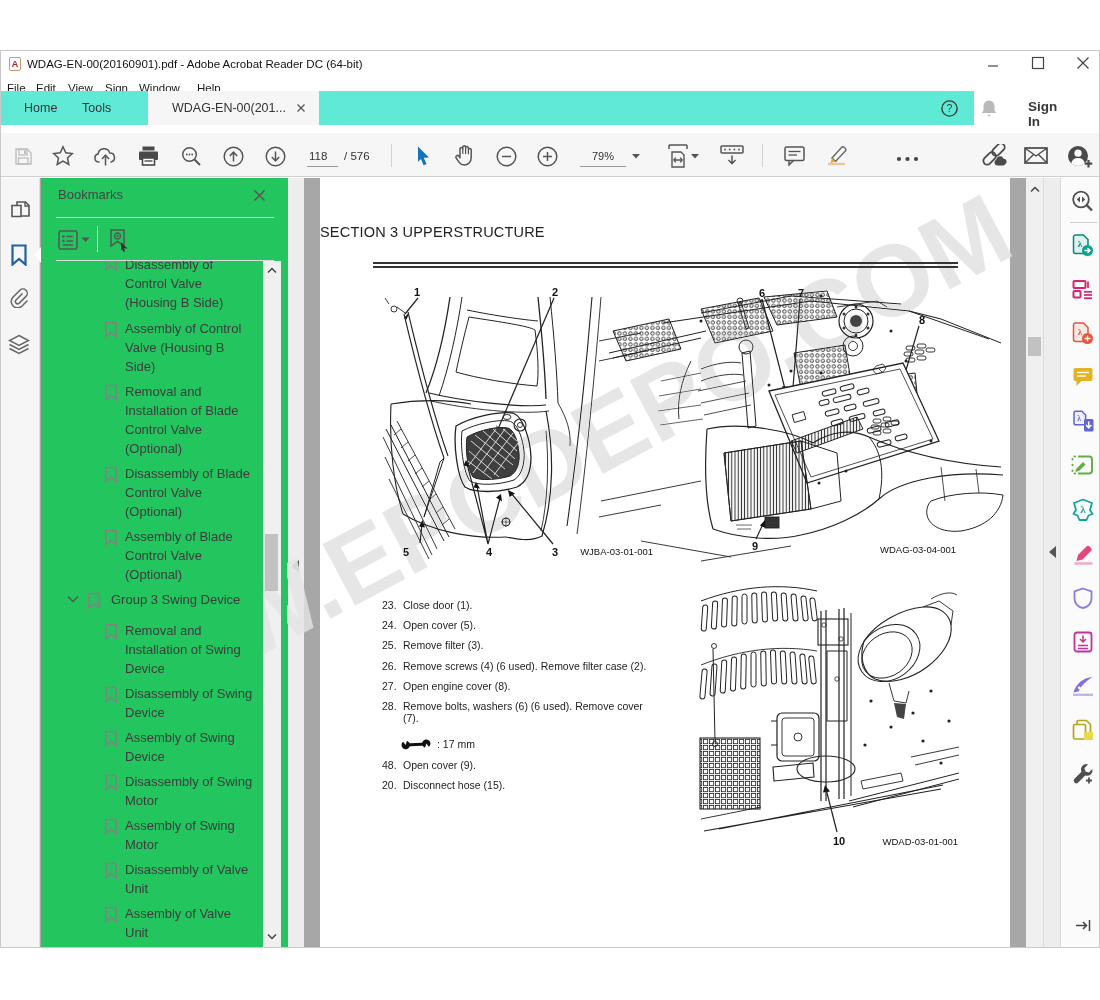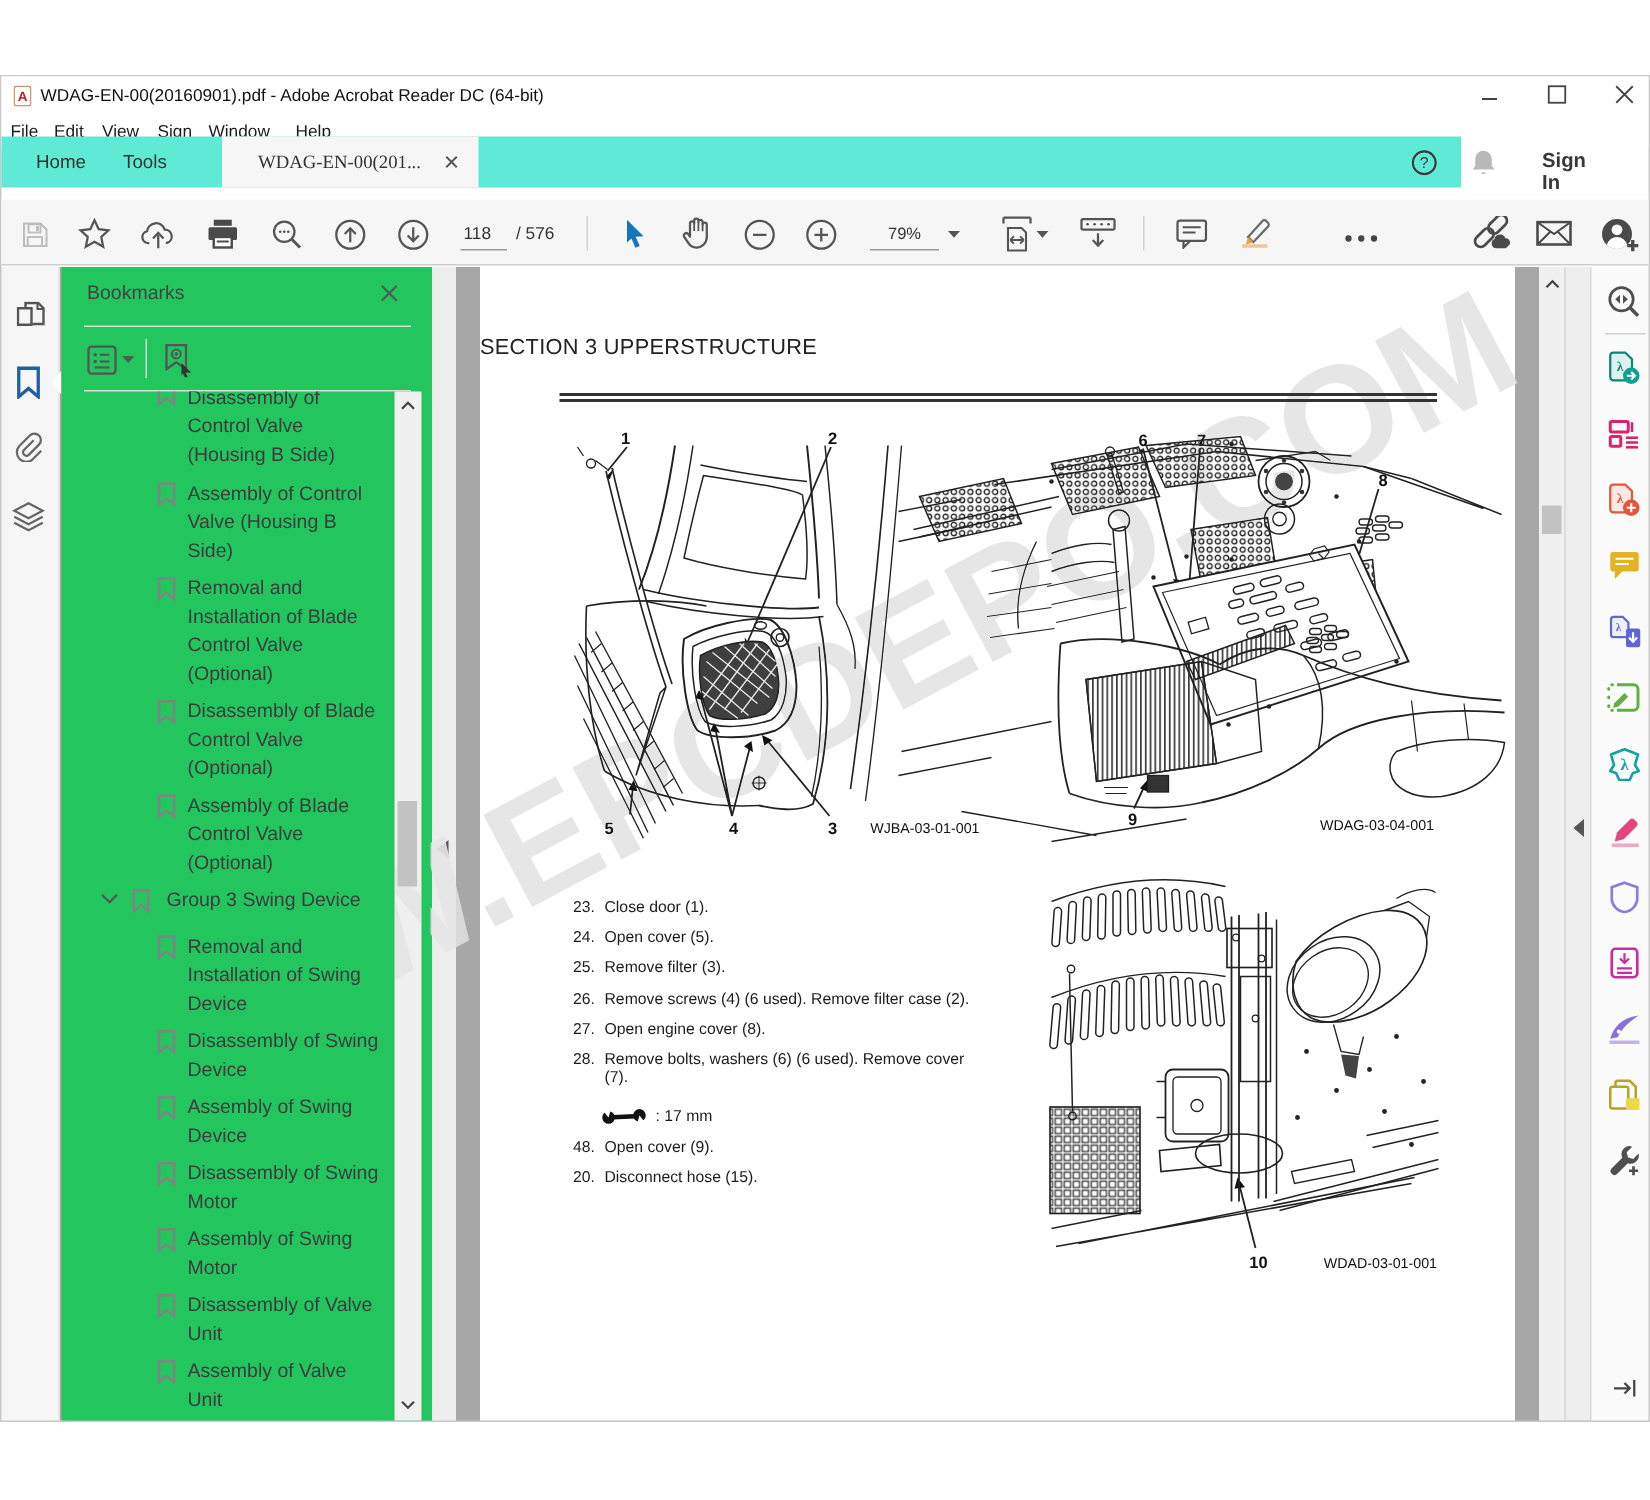--- a/index.html
+++ b/index.html
@@ -9,21 +9,21 @@
   #win { position:absolute; left:0; top:50px; width:1100px; height:898px; background:#fff; border:1px solid #c9c9c9; }
   
   #titlebar { position:absolute; left:0; top:0; width:1098px; height:28px; background:#fff; }
   #titletext { position:absolute; left:26px; top:7px; font-size:11.5px; color:#111; }
   
   #menubar { position:absolute; left:0; top:28px; width:1098px; height:20px; background:#fff; font-size:11.5px; color:#1a1a1a; }
   #menubar span { position:absolute; top:3px; }
   
   #tabbar { position:absolute; left:0; top:40px; width:973px; height:34px; background:#5eead4; }
   .tabtxt { position:absolute; top:10px; font-size:12.5px; color:#333; }
-  #activetab { position:absolute; left:147px; top:0; width:171px; height:34px; background:#f6f6f6;font-family:Liberation Serif, serif; }
+  #activetab { position:absolute; left:147px; top:0; width:171px; height:34px; background:#f6f6f6; }
   
   #toolbar { position:absolute; left:0; top:82px; width:1098px; height:44px; background:#f6f6f6; border-bottom:1px solid #cfcfcf; }
   
   #main { position:absolute; left:0; top:127px; width:1098px; height:769px; background:#a7a7a7; }
   #iconstrip { position:absolute; left:0; top:0; width:39px; height:769px; background:#f6f6f6; border-right:1px solid #e0e0e0; }
   #bmpanel { position:absolute; left:40px; top:0; width:247px; height:769px; background:#22c55e; }
   #bmscroll { position:absolute; left:222px; top:83px; width:18px; height:686px; background:#f0f0f0; }
   #bmthumb { position:absolute; left:2px; top:273px; width:13px; height:57px; background:#c2c2c2; }
   #splitterL { position:absolute; left:287px; top:0; width:16px; height:769px; background:#ededed; }
   #docarea { position:absolute; left:303px; top:0; width:756px; height:769px; background:#a7a7a7; }

